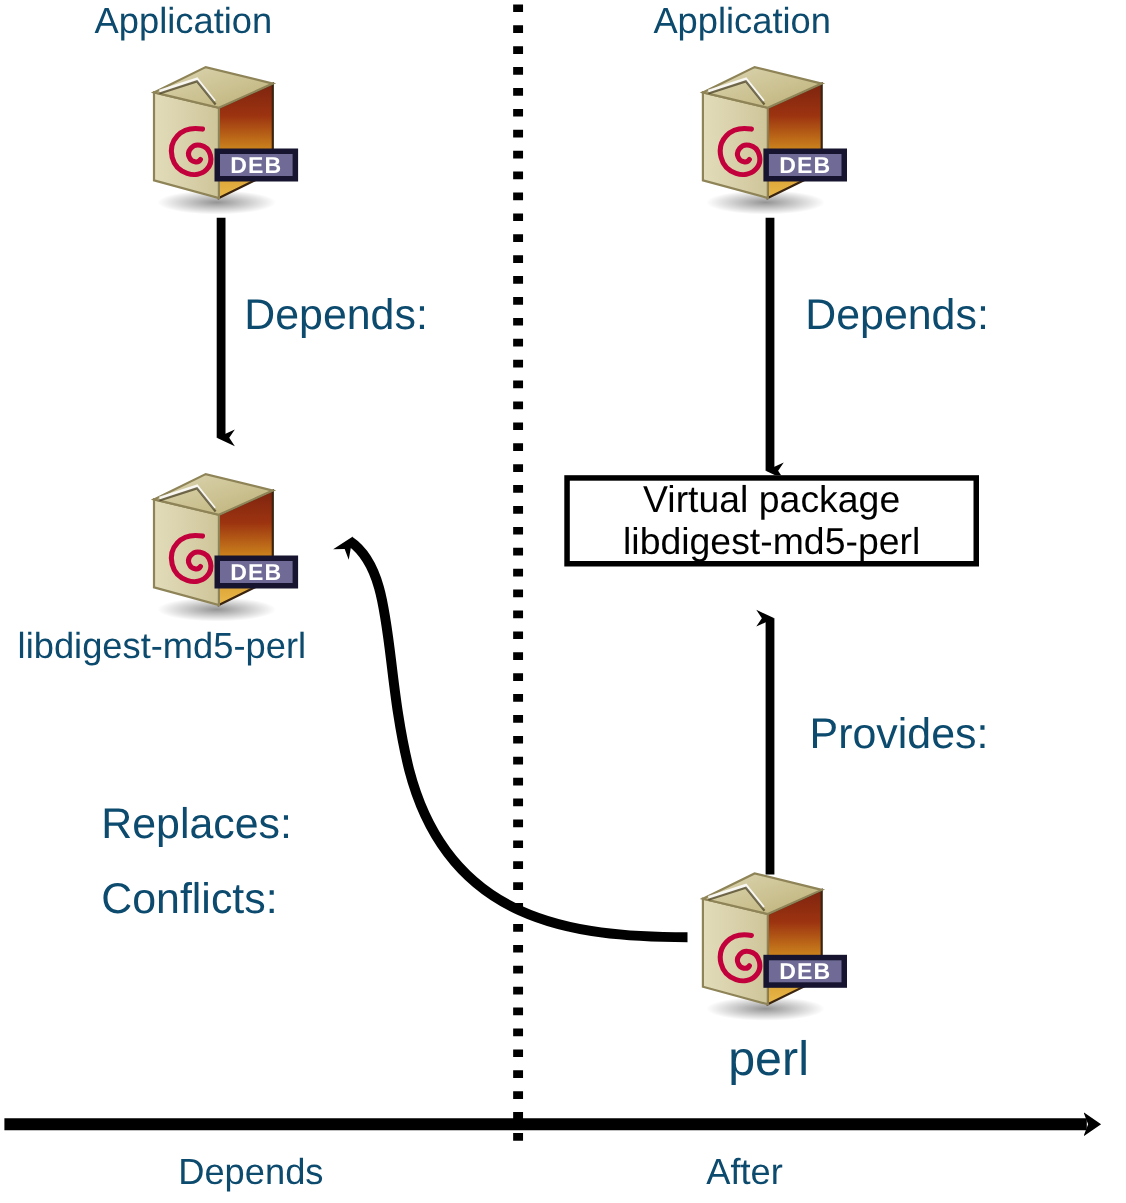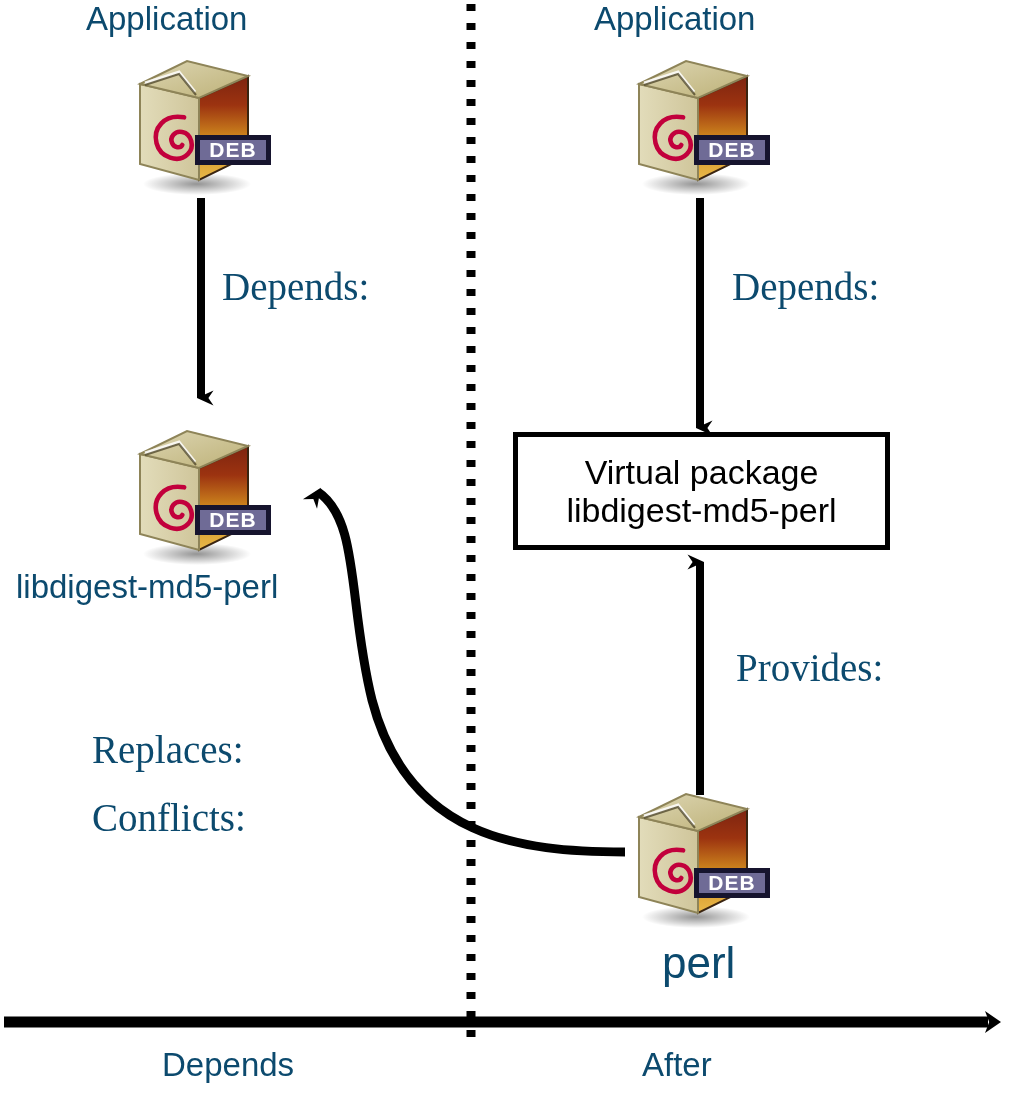--- a/index.html
+++ b/index.html
@@ -27,21 +27,21 @@
   .lbl {
     position: absolute;
     color: #0c4a6e;
     white-space: nowrap;
     line-height: 1.0;
   }
   .sans {
     font-family: "Liberation Sans", sans-serif;
   }
   .mono {
-    font-family: Liberation Serif, serif;
+    font-family: Liberation Sans, sans-serif;
     letter-spacing: 0px;
   }
   .vbox {
     position: absolute;
     border: 5px solid #000000;
     background: #ffffff;
     box-sizing: border-box;
     display: flex;
     flex-direction: column;
     align-items: center;
@@ -273,21 +273,21 @@
         <path d="M 36 8 C 14 4 2 20 6 36 C 10 52 30 58 40 48 C 48 40 44 26 34 24 C 26 22 20 30 23 36 C 25 41 32 42 34 38"></path>
       </g>
       <g>
         <rect x="78" y="83" width="76" height="30" fill="#16142e"></rect>
         <rect x="83" y="88" width="66" height="20" fill="#6f6b96"></rect>
         <text x="116" y="105" font-family="'Liberation Sans', sans-serif" font-size="21" font-weight="bold" fill="#ffffff" text-anchor="middle" letter-spacing="1">DEB</text>
       </g>
     </svg>
   </div>
 
-  <div class="vbox" style="left:513px; top:432px; width:377px; height:118px;">
+  <div class="vbox" style="left:513px; top:432px; width:377px; height:83px;">
     <div class="vbox-line">Virtual package</div>
     <div class="vbox-line">libdigest-md5-perl</div>
   </div>
 
   <div class="lbl sans" style="left:86px; top:2px; font-size:33px;">Application</div>
 
   <div class="lbl sans" style="left:594px; top:2px; font-size:33px;">Application</div>
 
   <div class="lbl mono" style="left:222px; top:267px; font-size:39px;">Depends:</div>
 

